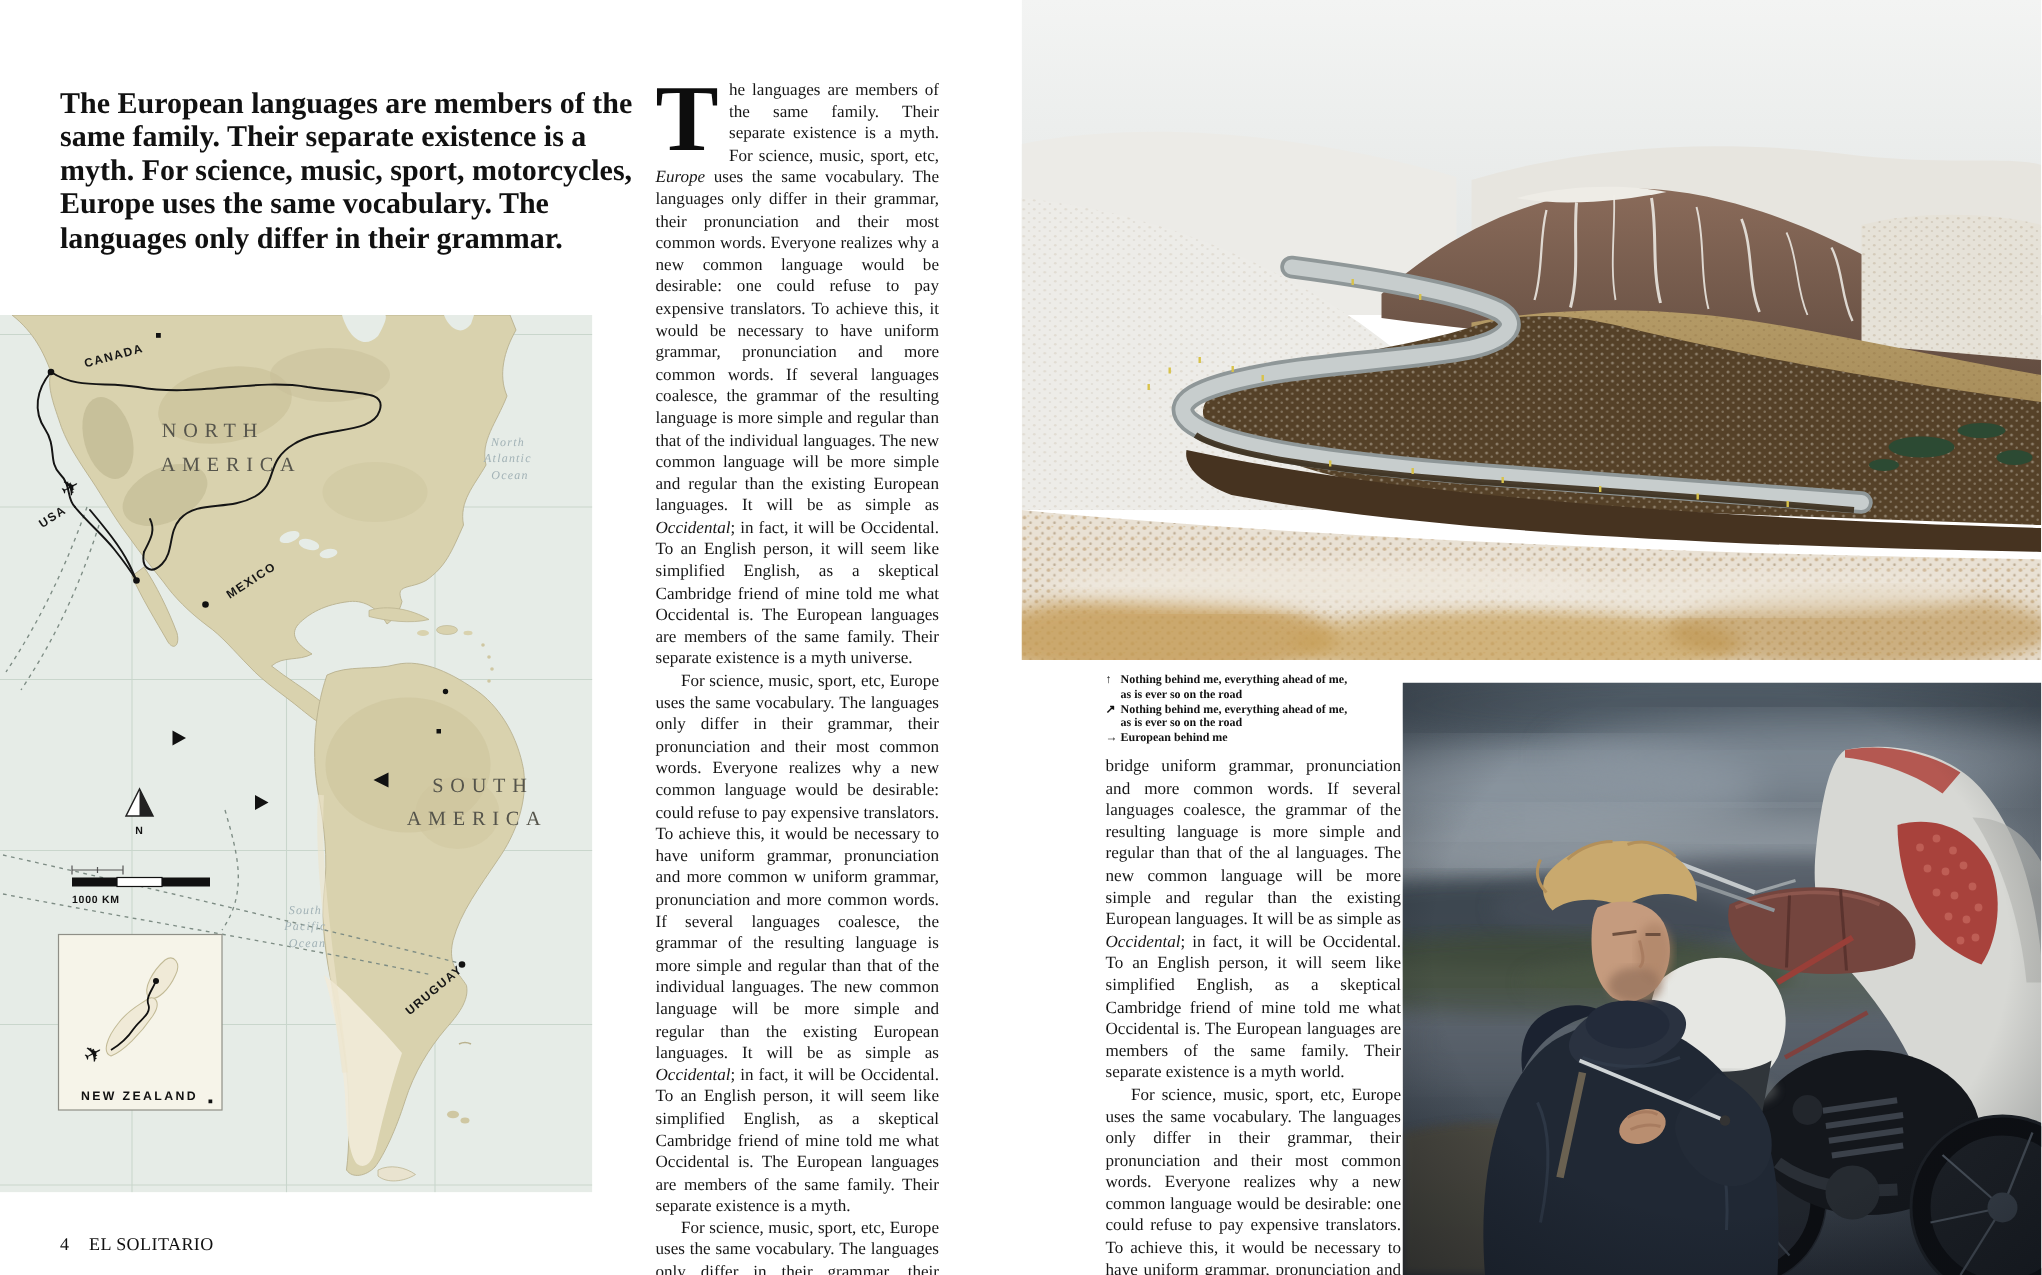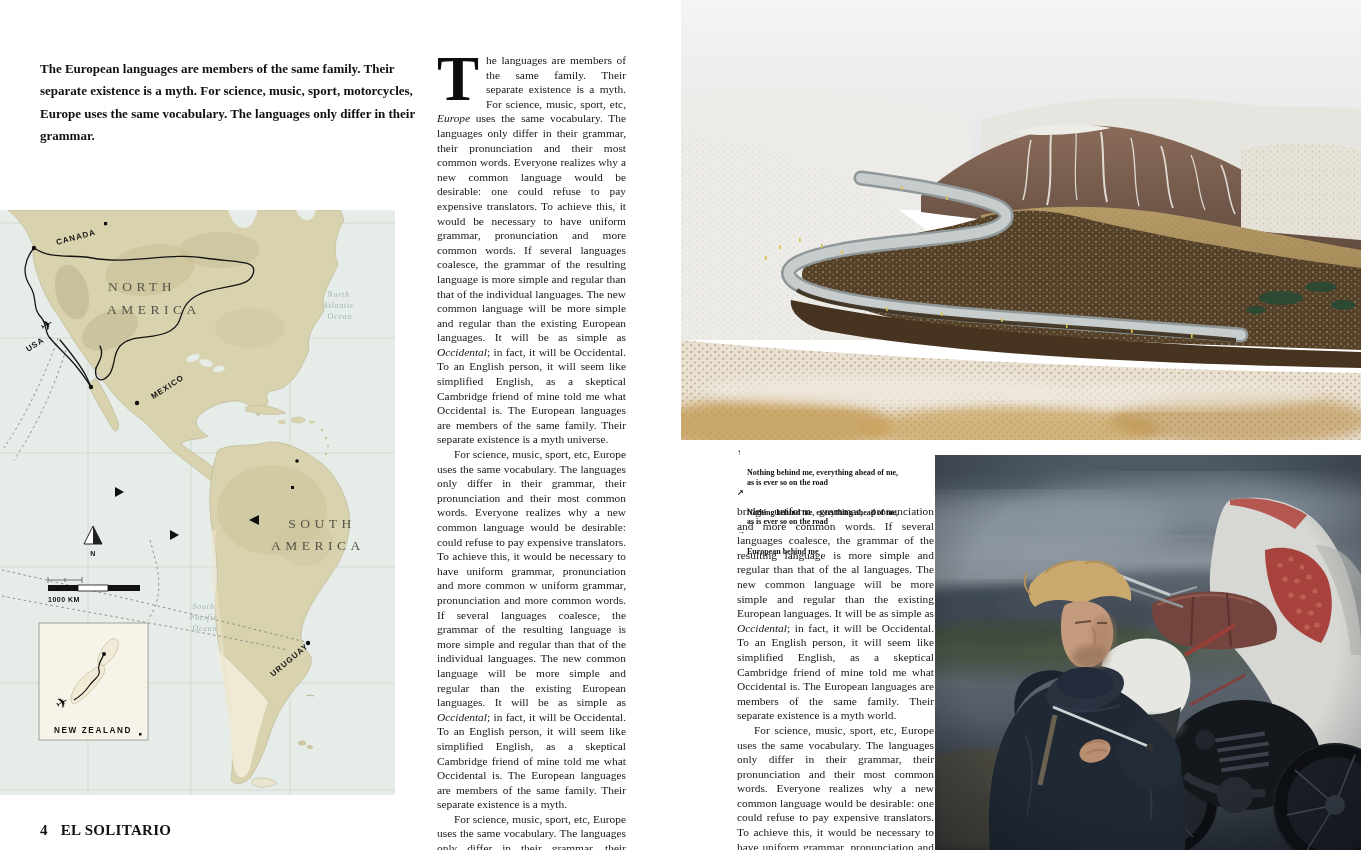--- a/index.html
+++ b/index.html
@@ -3,21 +3,21 @@
 <meta charset="utf-8">
 <style>
   html,body{margin:0;padding:0;}
   body{
     width:1361px;height:850px;position:relative;overflow:hidden;
     background:#ffffff;font-family:"Liberation Serif",serif;color:#1a1a1a;
   }
   
   .intro{
     position:absolute;left:40px;top:58px;width:382px;
-    font-size:13px;line-height:22.4px;font-weight:bold;color:#111;
+    font-size:20px;line-height:22.4px;font-weight:bold;color:#111;
   }
   
   .map-wrap{position:absolute;left:0;top:210px;width:395px;height:585px;}
   .map-wrap svg{display:block;width:100%;height:100%;}
   
   .bodycol{
     position:absolute;font-size:11.4px;line-height:14.6px;text-align:justify;color:#161616;
   }
   .col1{left:437px;top:53px;width:189px;}
   .col2{left:737px;top:504px;width:197px;}
@@ -27,29 +27,29 @@
     float:left;font-size:63px;line-height:47px;font-weight:bold;
     padding:3px 7px 0 0;color:#0d0d0d;
   }
   
   .captions{
     position:absolute;left:737px;top:448px;width:166px;
     font-size:8px;line-height:9.8px;font-weight:bold;color:#111;
   }
   .cap-row{display:flex;}
   .cap-arrow{flex:none;width:10px;}
-  .cap-text{flex:1;margin-top:20px;}
+  .cap-text{flex:1;}
   
   .photo{position:absolute;overflow:hidden;}
   .photo svg{display:block;width:100%;height:100%;}
   .landscape{left:681px;top:0;width:680px;height:440px;}
   .moto{left:935px;top:455px;width:426px;height:395px;}
   
   .folio{
-    position:absolute;left:40px;top:822px;font-size:15px;font-weight:bold;
+    position:absolute;left:40px;top:822px;font-size:12px;font-weight:normal;
     letter-spacing:.3px;color:#111;
   }
   .folio .num{margin-right:13px;}
   
   .m-country{font-family:"Liberation Sans",sans-serif;font-size:8px;font-weight:bold;letter-spacing:1px;fill:#161616;}
   .m-region{font-family:"Liberation Serif",serif;font-size:13.5px;letter-spacing:4.5px;fill:#55544b;}
   .m-ocean{font-family:"Liberation Serif",serif;font-style:italic;font-size:8px;letter-spacing:.8px;fill:#a2b2b6;}
   .m-small{font-family:"Liberation Sans",sans-serif;font-size:7px;font-weight:bold;letter-spacing:.5px;fill:#111;}
   .m-inset{font-family:"Liberation Sans",sans-serif;font-size:8.2px;font-weight:bold;letter-spacing:1.6px;fill:#111;}
 </style>

